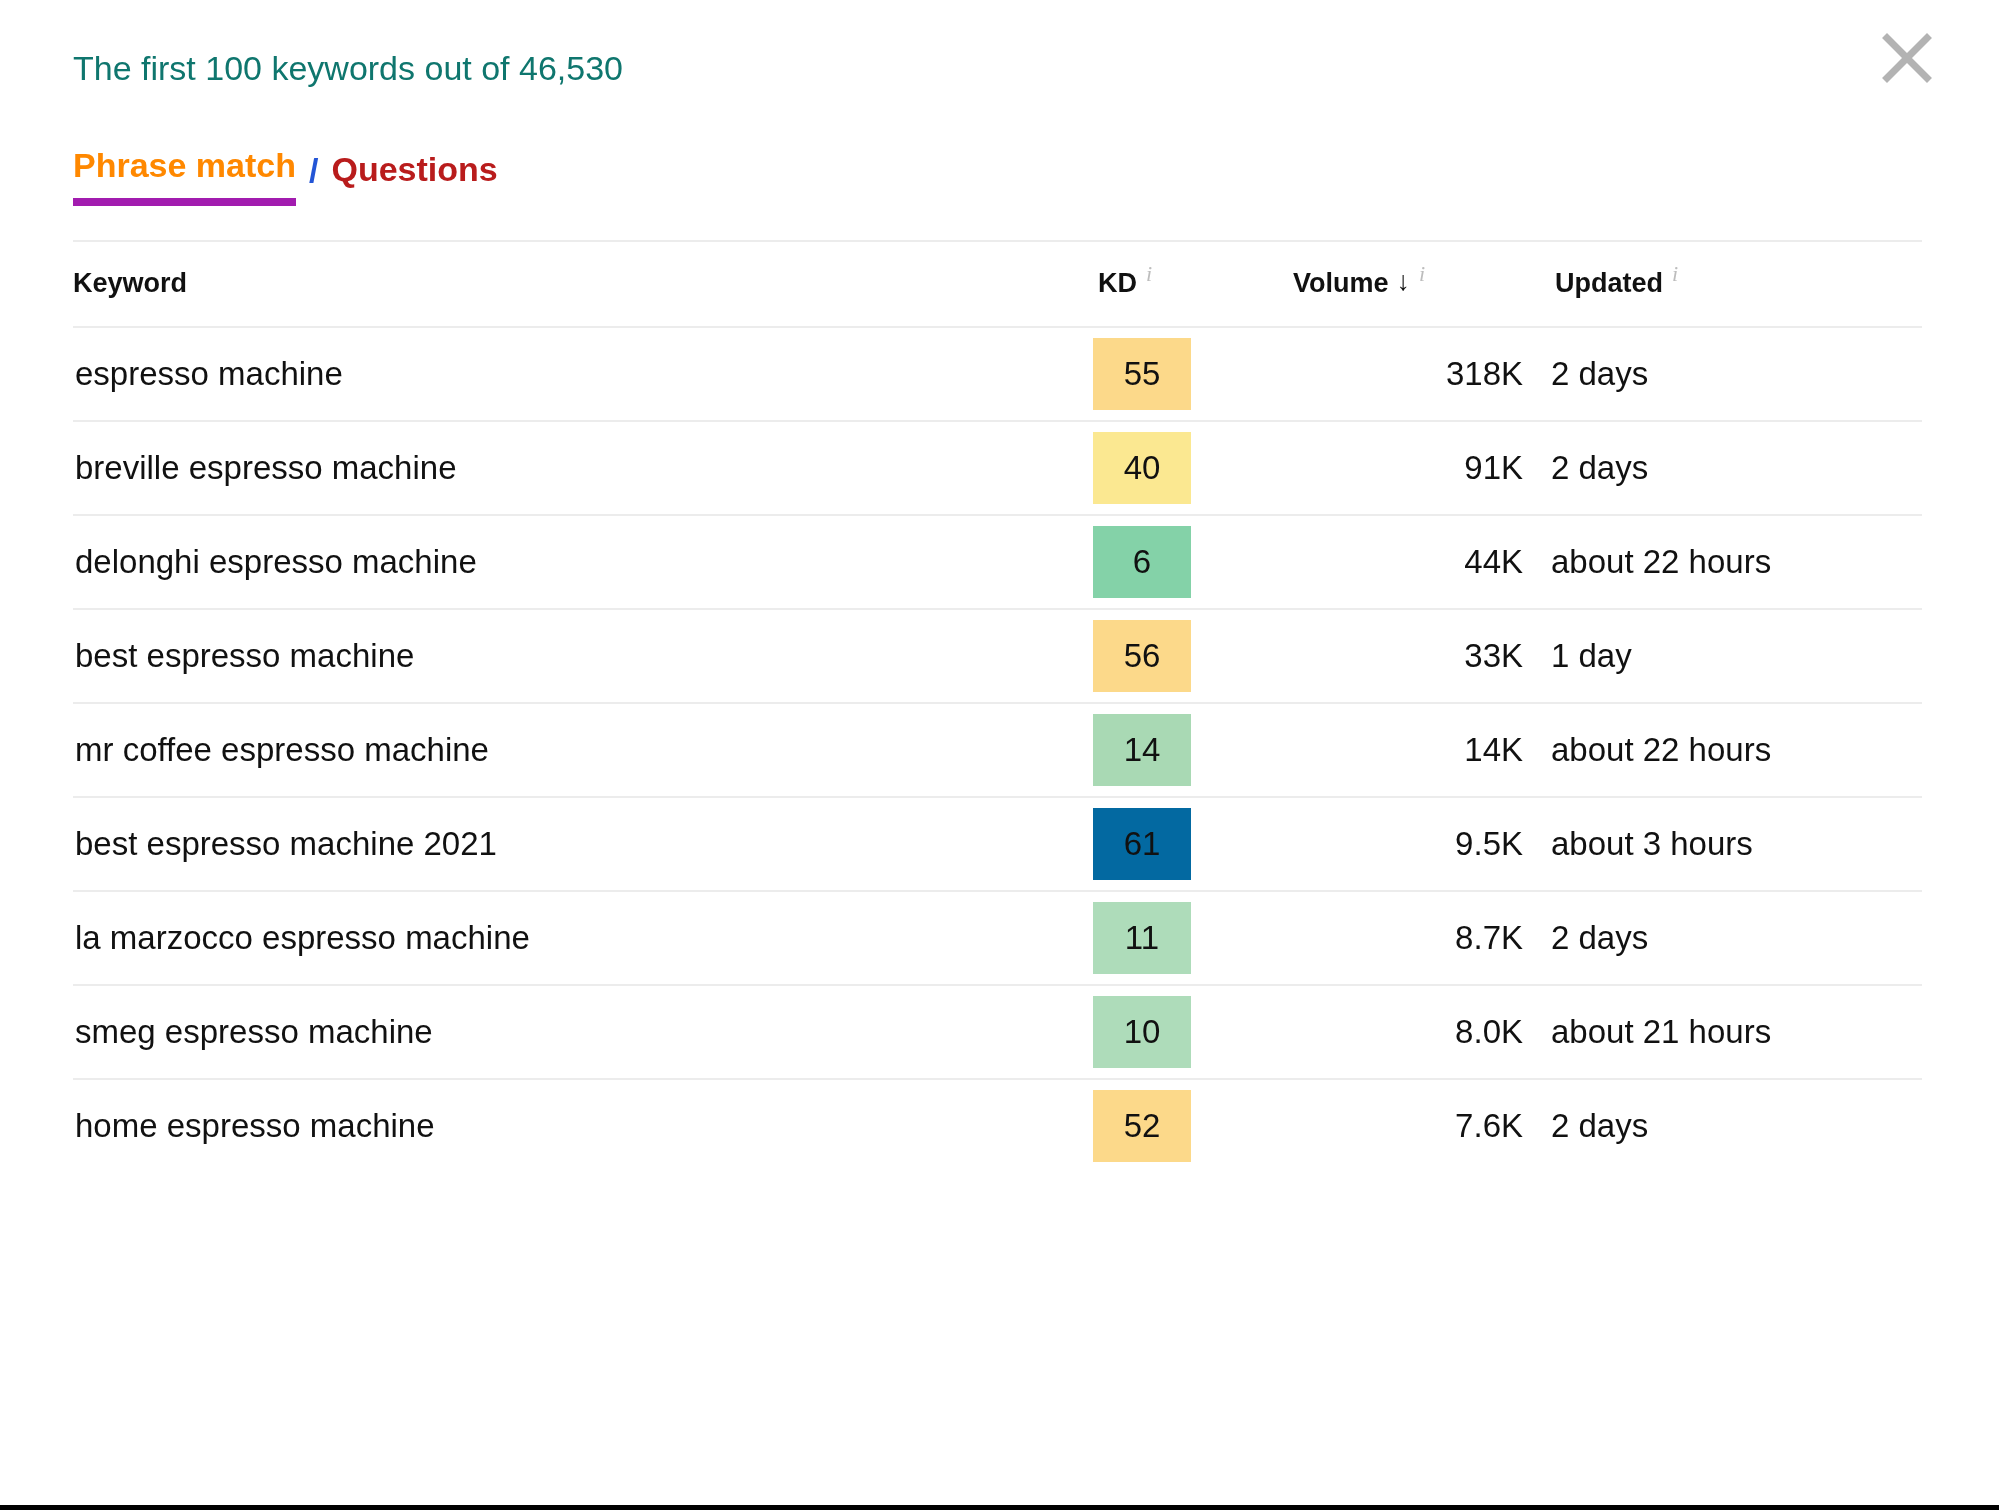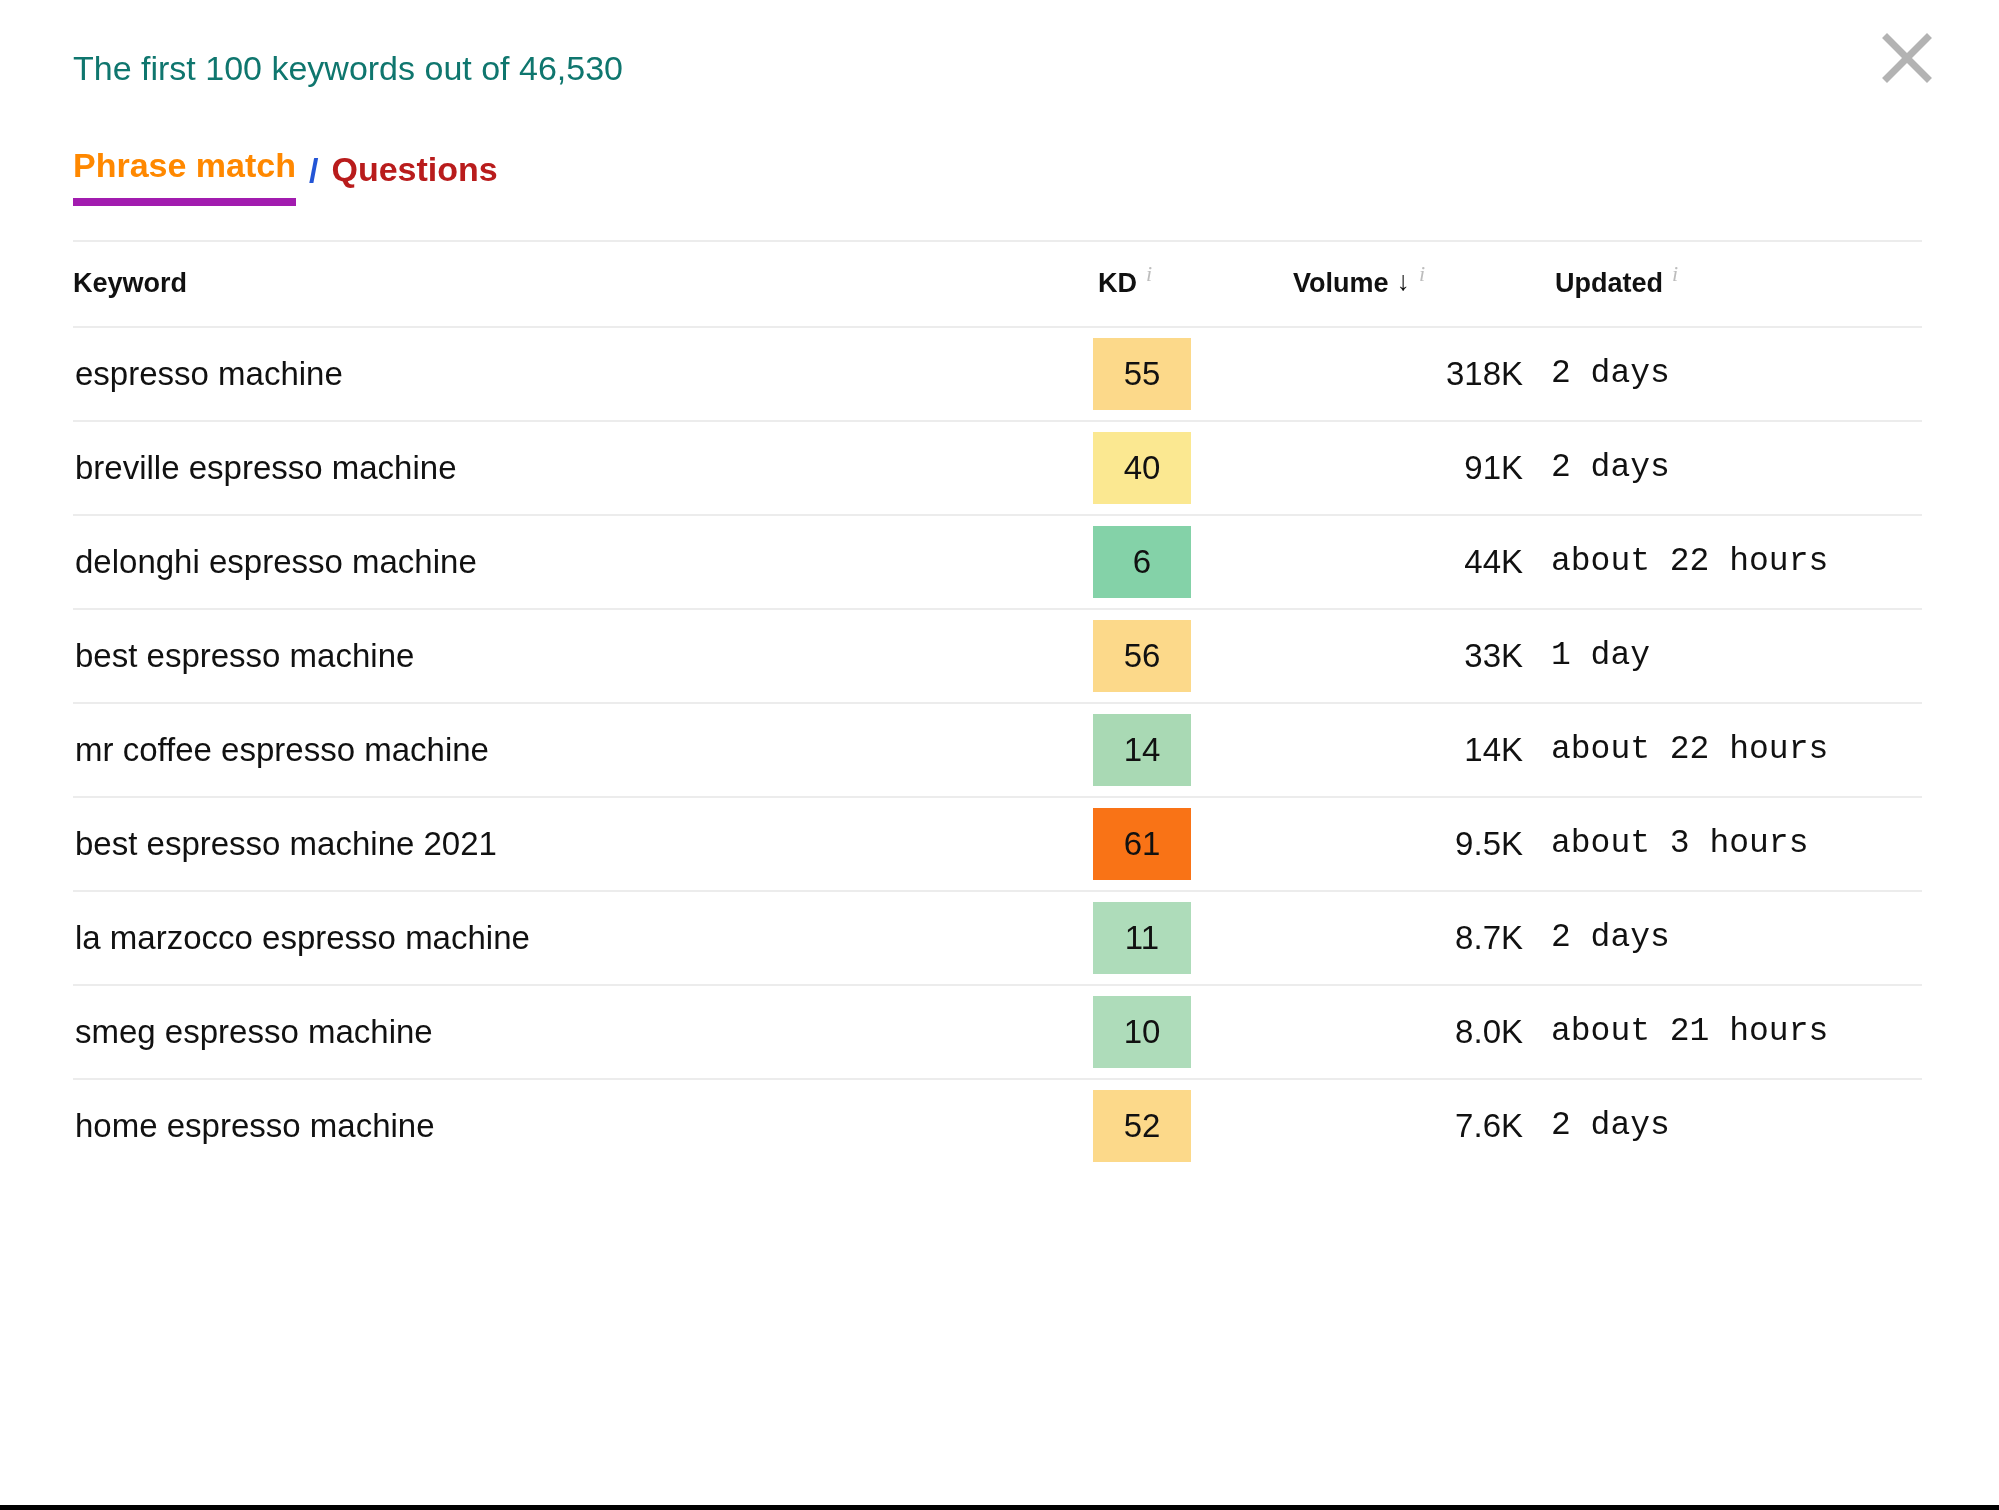--- a/index.html
+++ b/index.html
@@ -167,21 +167,20 @@
   }
   .cell-volume {
     text-align: right;
     padding-right: 0 !important;
     white-space: nowrap;
   }
   .cell-updated {
     text-align: left;
     padding-left: 28px !important;
     white-space: nowrap;
-    font-family: Liberation Mono, monospace;
   }
 </style>
 </head>
 <body>
 
 <div class="panel">
 
   <div class="header">
     <p class="subtitle">The first 100 keywords out of 46,530</p>
   </div>
@@ -260,21 +259,21 @@
           <td class="cell-updated">1 day</td>
         </tr>
         <tr>
           <td class="cell-keyword">mr coffee espresso machine</td>
           <td class="cell-kd"><span class="kd-badge" style="background: rgb(169, 217, 180);">14</span></td>
           <td class="cell-volume">14K</td>
           <td class="cell-updated">about 22 hours</td>
         </tr>
         <tr>
           <td class="cell-keyword">best espresso machine 2021</td>
-          <td class="cell-kd"><span class="kd-badge" style="background: #f97316; text-align: center;">61</span></td>
+          <td class="cell-kd"><span class="kd-badge" style="background: #0369a1; text-align: center;">61</span></td>
           <td class="cell-volume">9.5K</td>
           <td class="cell-updated">about 3 hours</td>
         </tr>
         <tr>
           <td class="cell-keyword">la marzocco espresso machine</td>
           <td class="cell-kd"><span class="kd-badge" style="background: rgb(174, 220, 186);">11</span></td>
           <td class="cell-volume">8.7K</td>
           <td class="cell-updated">2 days</td>
         </tr>
         <tr>

